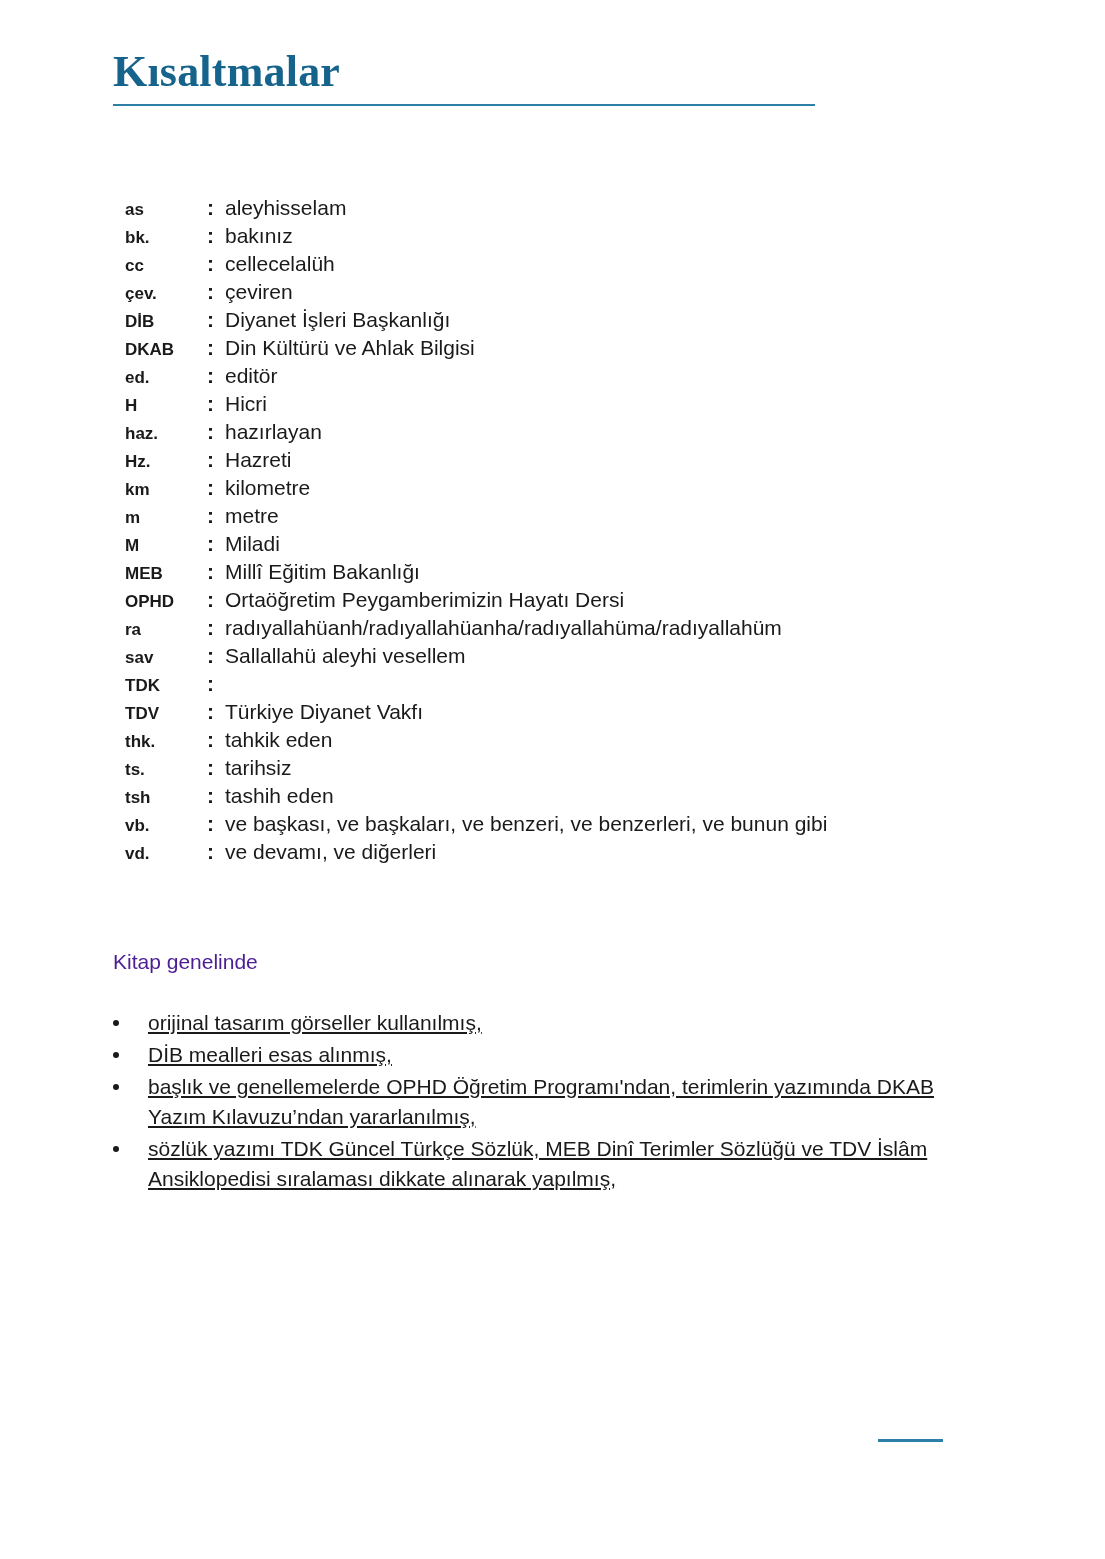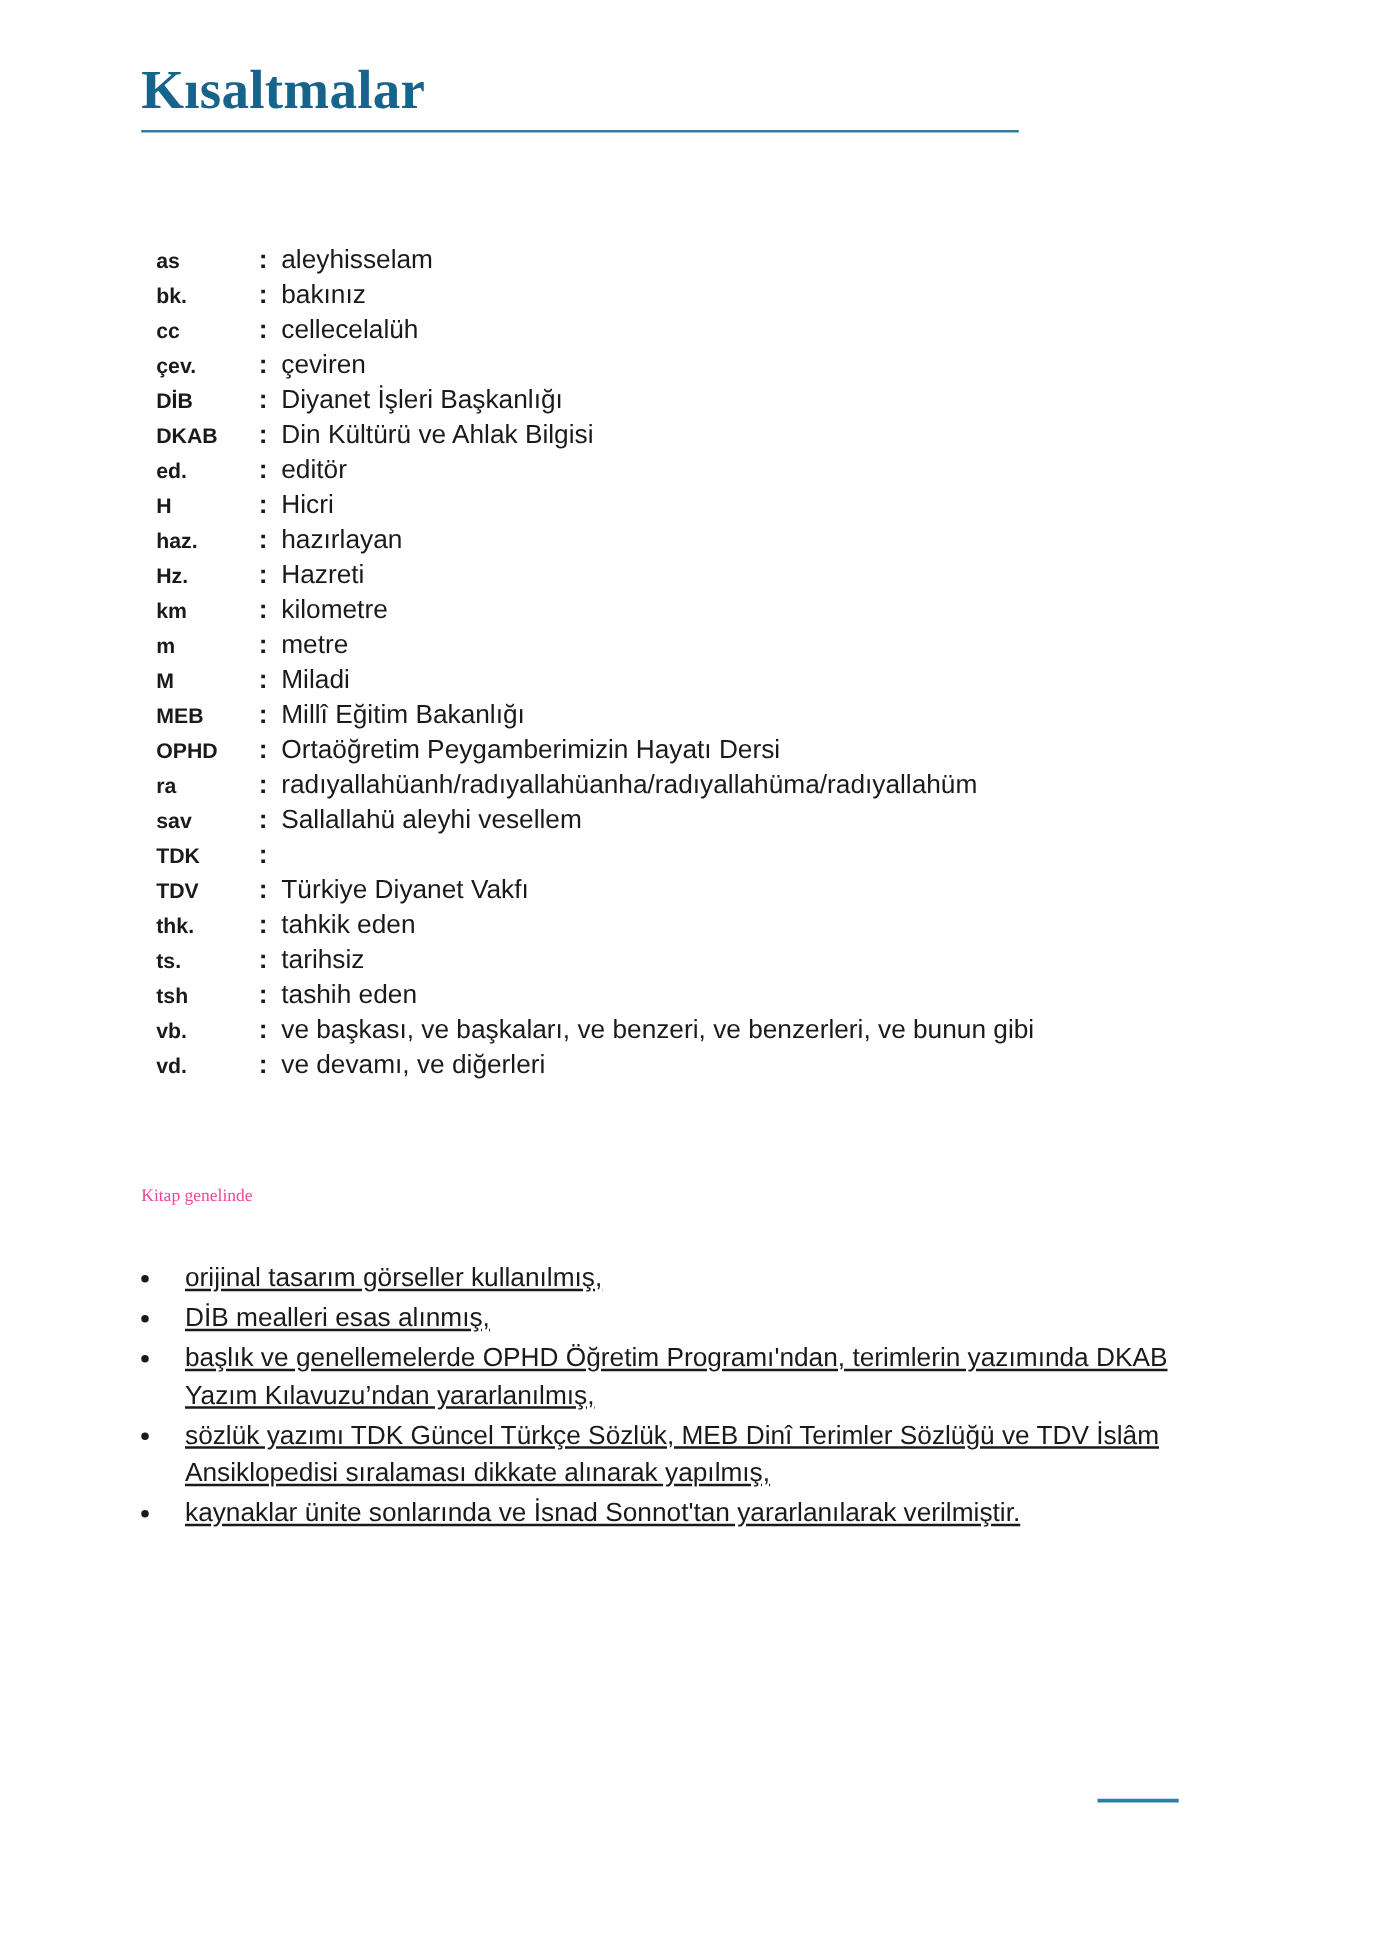--- a/index.html
+++ b/index.html
@@ -76,23 +76,22 @@
     flex: 1 1 auto;
     font-size: 21px;
     white-space: nowrap;
   }
 
   
   .notes-intro {
     position: absolute;
     left: 113px;
     top: 950px;
-    font-size: 14px;
-    color: #ec4899;
-    font-family: Liberation Serif, serif;
+    font-size: 21px;
+    color: #4c1d95;
   }
 
   .notes-list {
     position: absolute;
     left: 113px;
     top: 1008px;
     width: 880px;
   }
 
   .note-item {
@@ -287,21 +286,20 @@
       </div>
     </div>
 
   <div class="notes-intro">Kitap genelinde</div>
 
   <div class="notes-list">
       <div class="note-item"><span class="note-bullet"></span><span>orijinal tasarım görseller kullanılmış,</span></div>
       <div class="note-item"><span class="note-bullet"></span><span>DİB mealleri esas alınmış,</span></div>
       <div class="note-item"><span class="note-bullet"></span><span>başlık ve genellemelerde OPHD Öğretim Programı'ndan, terimlerin yazımında DKAB Yazım Kılavuzu’ndan yararlanılmış,</span></div>
       <div class="note-item"><span class="note-bullet"></span><span>sözlük yazımı TDK Güncel Türkçe Sözlük, MEB Dinî Terimler Sözlüğü ve TDV İslâm Ansiklopedisi sıralaması dikkate alınarak yapılmış,</span></div>
-      <div class="note-item"><span class="note-bullet"></span><span>kaynaklar ünite sonlarında ve İsnad Sonnot'tan yararlanılarak verilmiştir.</span></div>
     </div>
 
   <div class="footer-rule"></div>
   <div class="footer-shape"></div>
   <div class="footer-divider"></div>
   <div class="page-number">13</div>
 
 </div>
 
 </body></html>

